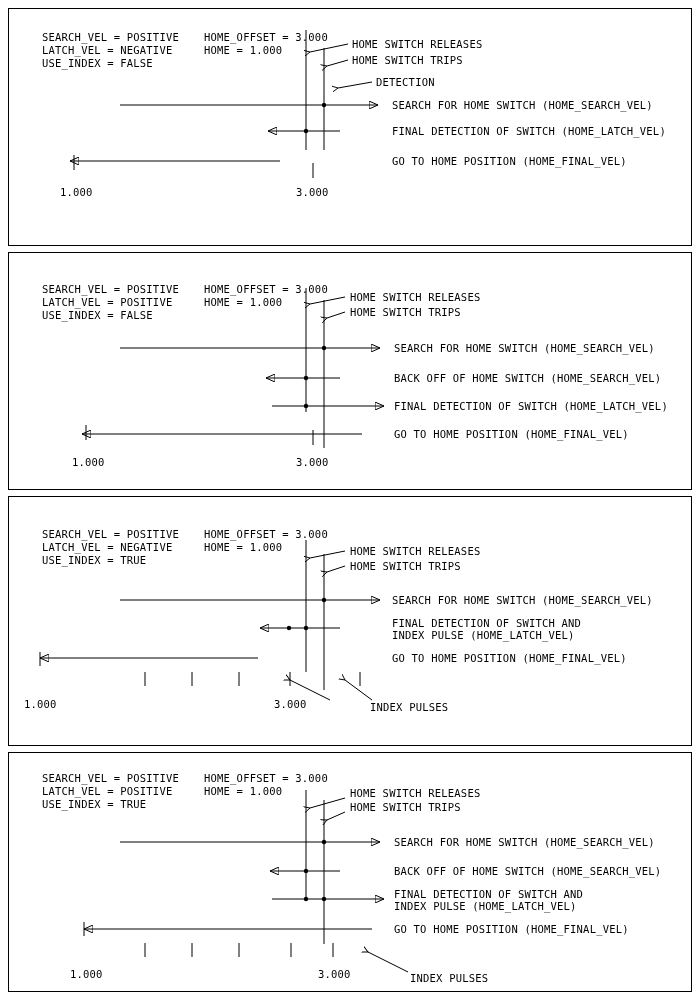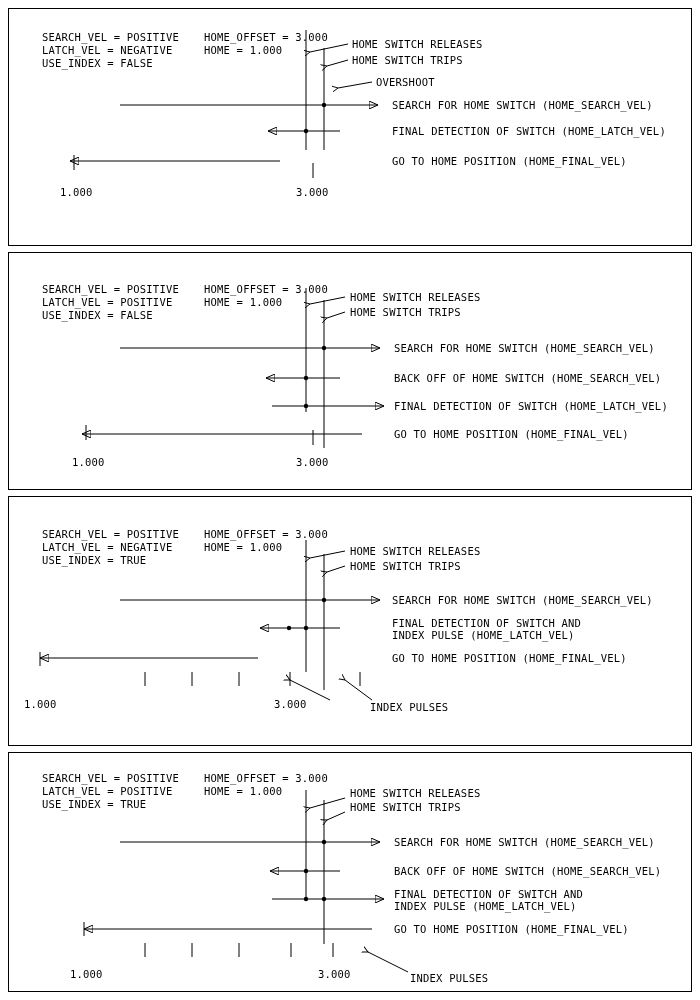--- a/index.html
+++ b/index.html
@@ -146,21 +146,21 @@
   <div class="lyr">
 
     <div class="txt" style="left:42px; top:31px;">SEARCH_VEL = POSITIVE</div>
     <div class="txt" style="left:42px; top:44px;">LATCH_VEL = NEGATIVE</div>
     <div class="txt" style="left:42px; top:57px;">USE_INDEX = FALSE</div>
     <div class="txt" style="left:204px; top:31px;">HOME_OFFSET = 3.000</div>
     <div class="txt" style="left:204px; top:44px;">HOME = 1.000</div>
 
     <div class="txt" style="left:352px; top:38px;">HOME SWITCH RELEASES</div>
     <div class="txt" style="left:352px; top:54px;">HOME SWITCH TRIPS</div>
-    <div class="txt" style="left:376px; top:76px;">OVERSHOOT</div>
+    <div class="txt" style="left:376px; top:76px;">DETECTION</div>
 
     <div class="txt" style="left:392px; top:99px;">SEARCH FOR HOME SWITCH (HOME_SEARCH_VEL)</div>
     <div class="txt" style="left:392px; top:125px;">FINAL DETECTION OF SWITCH (HOME_LATCH_VEL)</div>
     <div class="txt" style="left:392px; top:155px;">GO TO HOME POSITION (HOME_FINAL_VEL)</div>
 
     <div class="txt" style="left:60px; top:186px;">1.000</div>
     <div class="txt" style="left:296px; top:186px;">3.000</div>
 
     <div class="txt" style="left:42px; top:283px;">SEARCH_VEL = POSITIVE</div>
     <div class="txt" style="left:42px; top:296px;">LATCH_VEL = POSITIVE</div>

